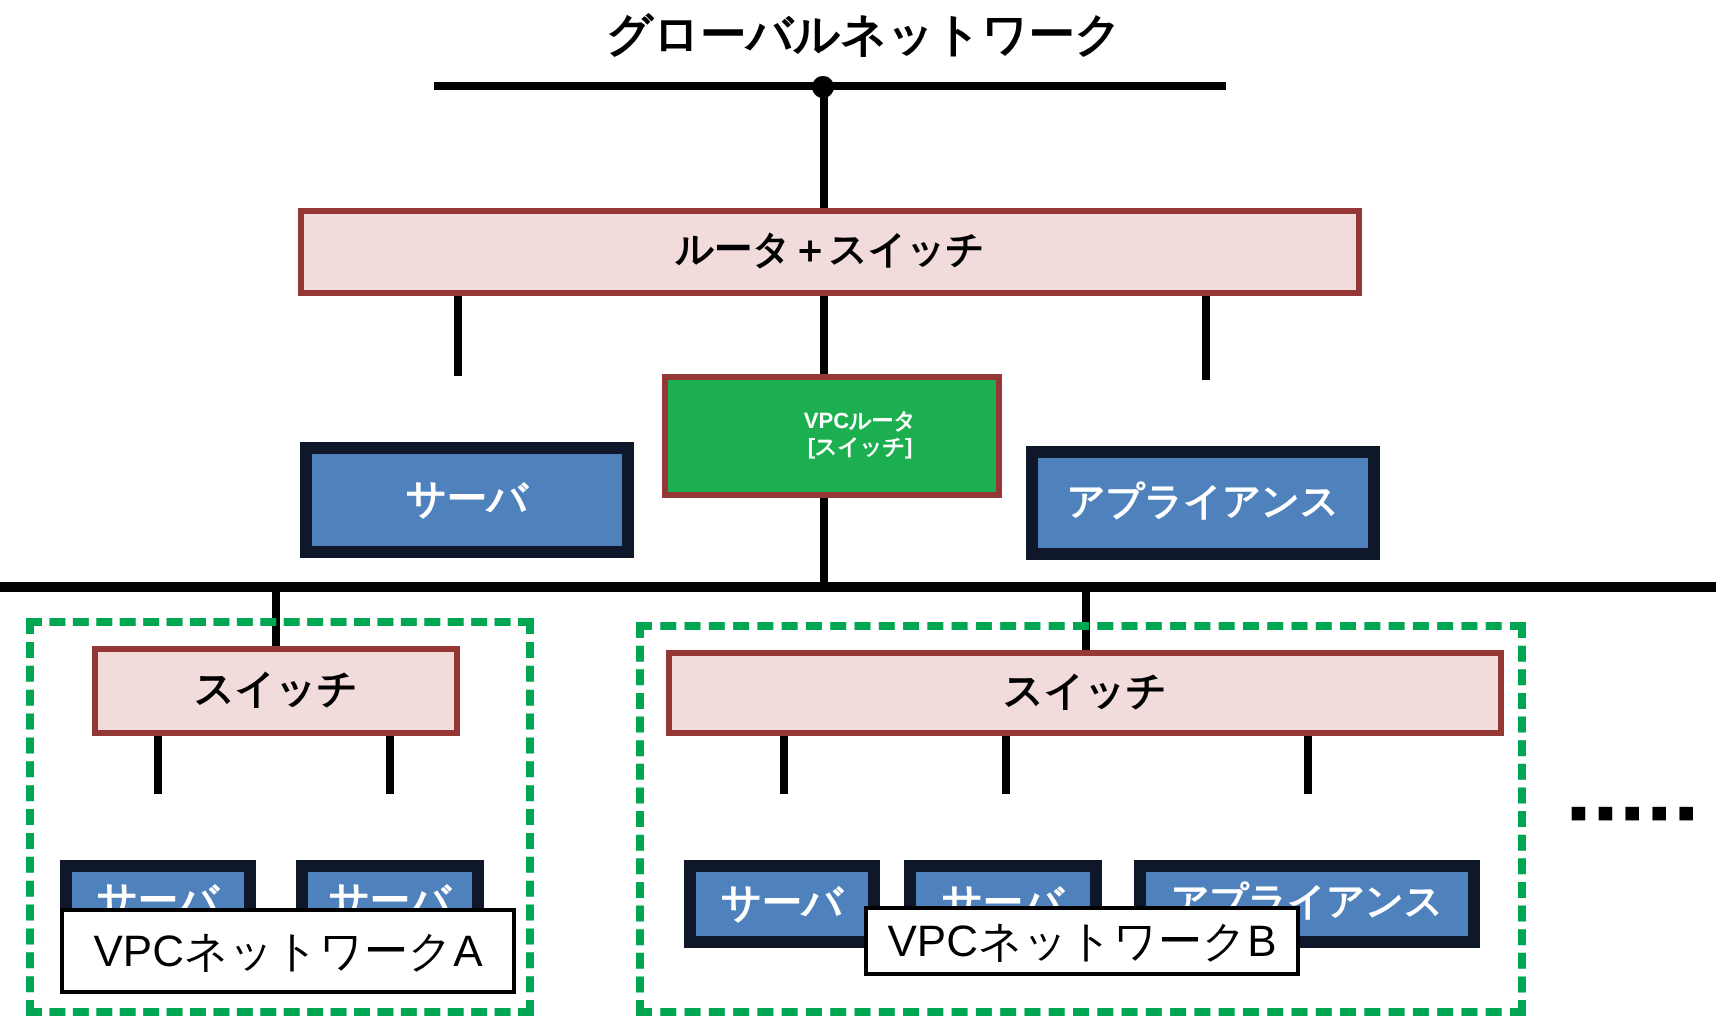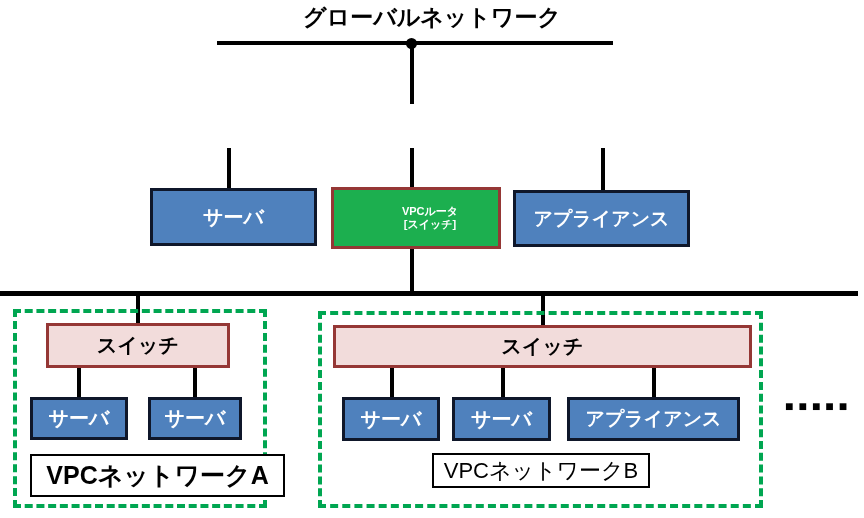--- a/index.html
+++ b/index.html
@@ -8,21 +8,21 @@
     font-family:"Liberation Sans","DejaVu Sans",sans-serif;color:#000;
   }
   .abs{position:absolute;box-sizing:border-box;}
   .box{
     position:absolute;box-sizing:border-box;display:flex;flex-direction:column;
     align-items:center;justify-content:center;text-align:center;line-height:1.15;
     font-weight:bold;
   }
   .line{position:absolute;background:#000000;}
   .pink{background:#F2DCDB;border:3px solid #953735;color:#000;}
-  .blue{background:#4F81BD;border:3px solid #0f172a;color:#fff;}
+  .blue{background:#4F81BD;border:6px solid #0f172a;color:#fff;margin-top:33px;}
   .green{background:#1CAF4F;border:3px solid #953735;color:#fff;}
   .dashed-green{position:absolute;box-sizing:border-box;border:4px dashed #00A651;background:transparent;}
   .white-label{
     position:absolute;box-sizing:border-box;background:#fff;border:2px solid #000;
     display:flex;align-items:center;justify-content:center;font-weight:normal;
   }
   
   .t-title{left:0;top:2px;width:864px;text-align:center;font-size:23px;font-weight:bold;}
   .l-topbus{left:217px;top:41px;width:396px;height:4px;}
   .dot{left:406px;top:38px;width:11px;height:11px;border-radius:50%;background:#000;}
@@ -37,21 +37,21 @@
   .l-v2{left:410px;top:249px;width:4px;height:44px;}
   .l-botbus{left:0;top:291px;width:858px;height:5px;}
   .l-stubA{left:136px;top:296px;width:4px;height:28px;}
   .l-stubB{left:541px;top:296px;width:4px;height:30px;}
   .dash-a{left:13px;top:309px;width:254px;height:199px;}
   .b-switchA{left:46px;top:323px;width:184px;height:45px;font-size:20px;}
   .l-cA1{left:77px;top:368px;width:4px;height:29px;}
   .l-cA2{left:193px;top:368px;width:4px;height:29px;}
   .b-serverA1{left:30px;top:397px;width:98px;height:43px;font-size:20px;}
   .b-serverA2{left:148px;top:397px;width:94px;height:43px;font-size:20px;}
-  .lab-a{left:30px;top:454px;width:255px;height:43px;font-size:25px;font-weight:bold;}
+  .lab-a{left:30px;top:454px;width:228px;height:43px;font-size:22px;}
   .dash-b{left:318px;top:311px;width:445px;height:197px;}
   .b-switchB{left:333px;top:325px;width:419px;height:43px;font-size:20px;}
   .l-cB1{left:390px;top:368px;width:4px;height:29px;}
   .l-cB2{left:501px;top:368px;width:4px;height:29px;}
   .l-cB3{left:652px;top:368px;width:4px;height:29px;}
   .b-serverB1{left:342px;top:397px;width:98px;height:44px;font-size:20px;}
   .b-serverB2{left:452px;top:397px;width:99px;height:44px;font-size:20px;}
   .b-applianceB{left:567px;top:397px;width:173px;height:44px;font-size:19px;}
   .lab-b{left:432px;top:453px;width:218px;height:35px;font-size:22px;}
   .ellipsis{
@@ -63,20 +63,23 @@
 <body>
 
 <div id="diagram">
 
   <div class="abs t-title">グローバルネットワーク</div>
 
   <div class="line l-topbus"></div>
   <div class="abs dot"></div>
   <div class="line l-v1"></div>
 
+  <div class="box pink b-router">
+    <span>ルータ＋スイッチ</span>
+  </div>
 
   <div class="line l-c1"></div>
   <div class="line l-c2"></div>
   <div class="line l-c3"></div>
 
   <div class="box blue b-server-g">
     <span>サーバ</span>
   </div>
   <div class="box green b-vpcrouter">
     <span>VPCルータ</span>

